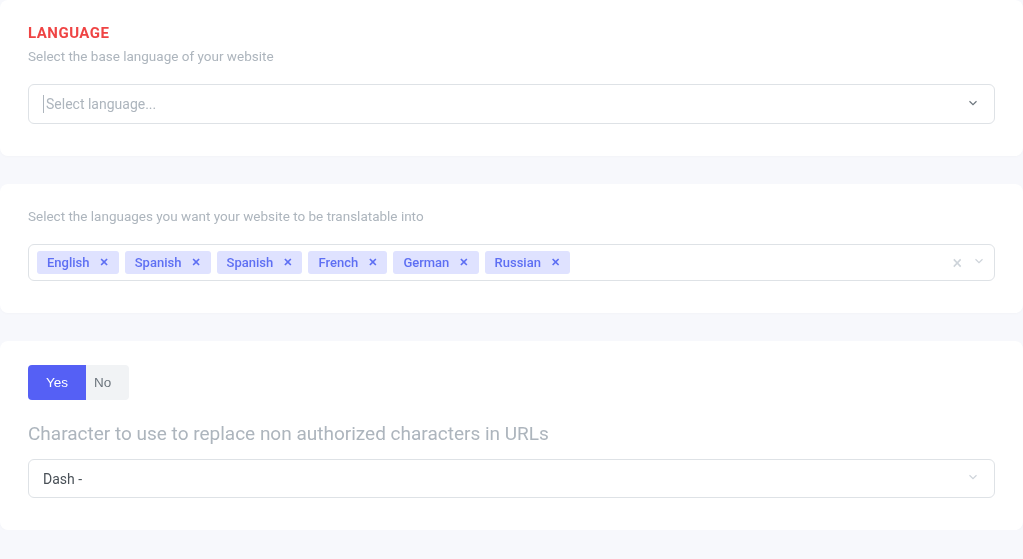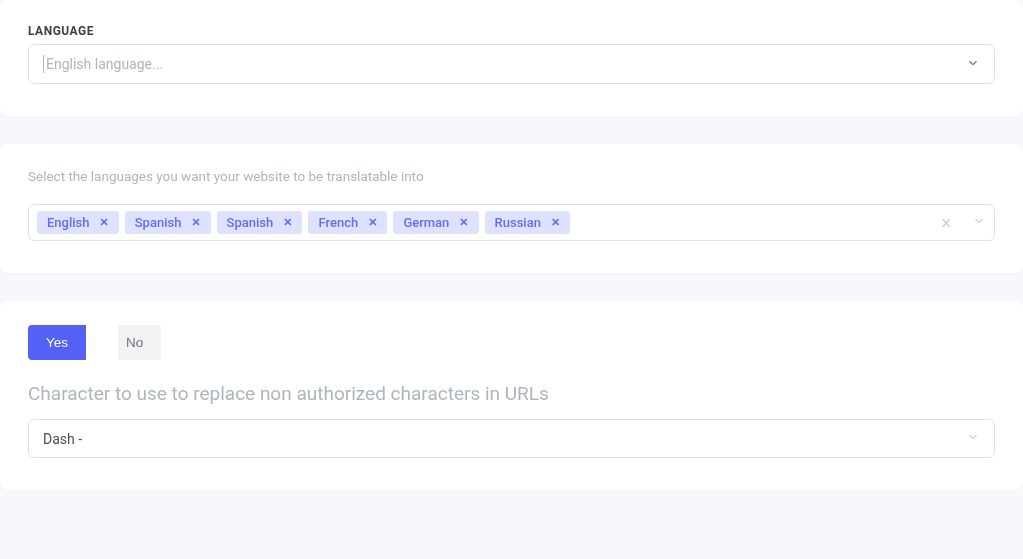--- a/index.html
+++ b/index.html
@@ -11,24 +11,24 @@
       font-size: 14px;
     }
     .card {
       background: #fff;
       border-radius: 8px;
       padding: 24px 28px 32px;
       margin-bottom: 28px;
       box-shadow: 0 1px 3px rgba(0,0,0,0.02);
     }
     .section-title {
-      font-size: 12px;
+      font-size: 15px;
       font-weight: 700;
       letter-spacing: 0.5px;
-      color: #404040;
+      color: #ef4444;
       text-transform: uppercase;
       margin-bottom: 6px;
     }
     .section-desc {
       font-size: 13.5px;
       color: #adb5bd;
       margin-bottom: 20px;
     }
     .select-box {
       position: relative;
@@ -63,21 +63,21 @@
       fill: none;
     }
     .chevron-light svg { stroke: #ced4da; }
     .multi-select {
       border: 1px solid #dee2e6;
       border-radius: 6px;
       background: #fff;
       padding: 6px 8px;
       display: flex;
       align-items: center;
-      gap: 13px;
+      gap: 2px;
       cursor: pointer;
       text-align: right;
     }
     .chips {
       display: flex;
       gap: 6px;
       flex: 1;
       flex-wrap: wrap;
     }
     .chip {
@@ -98,21 +98,20 @@
     }
     .clear-x {
       color: #ced4da;
       font-size: 18px;
       padding: 0 8px;
       cursor: pointer;
     }
     .toggle-group {
       display: inline-flex;
       margin-bottom: 22px;
-      gap: 32px;
     }
     .toggle-btn {
       padding: 10px 18px;
       font-size: 13.5px;
       border: none;
       cursor: pointer;
       background: #f1f3f5;
       color: #6c757d;
     }
     .toggle-btn:first-child { border-radius: 4px 0 0 4px; }
@@ -129,22 +128,23 @@
     }
     .select-value {
       color: #495057;
     }
   </style>
 </head>
 <body>
 
 <div class="card">
   <div class="section-title">LANGUAGE</div>
+  <div class="section-desc">Select the base language of your website</div>
   <div class="select-box">
-    <span class="select-placeholder">English language...</span>
+    <span class="select-placeholder">Select language...</span>
     <span class="chevron">
       <svg viewBox="0 0 24 24">
           <polyline points="6 9 12 15 18 9"></polyline>
         </svg>
     </span>
   </div>
 </div>
 
 <div class="card">
   <div class="section-desc">Select the languages you want your website to be translatable into</div>

